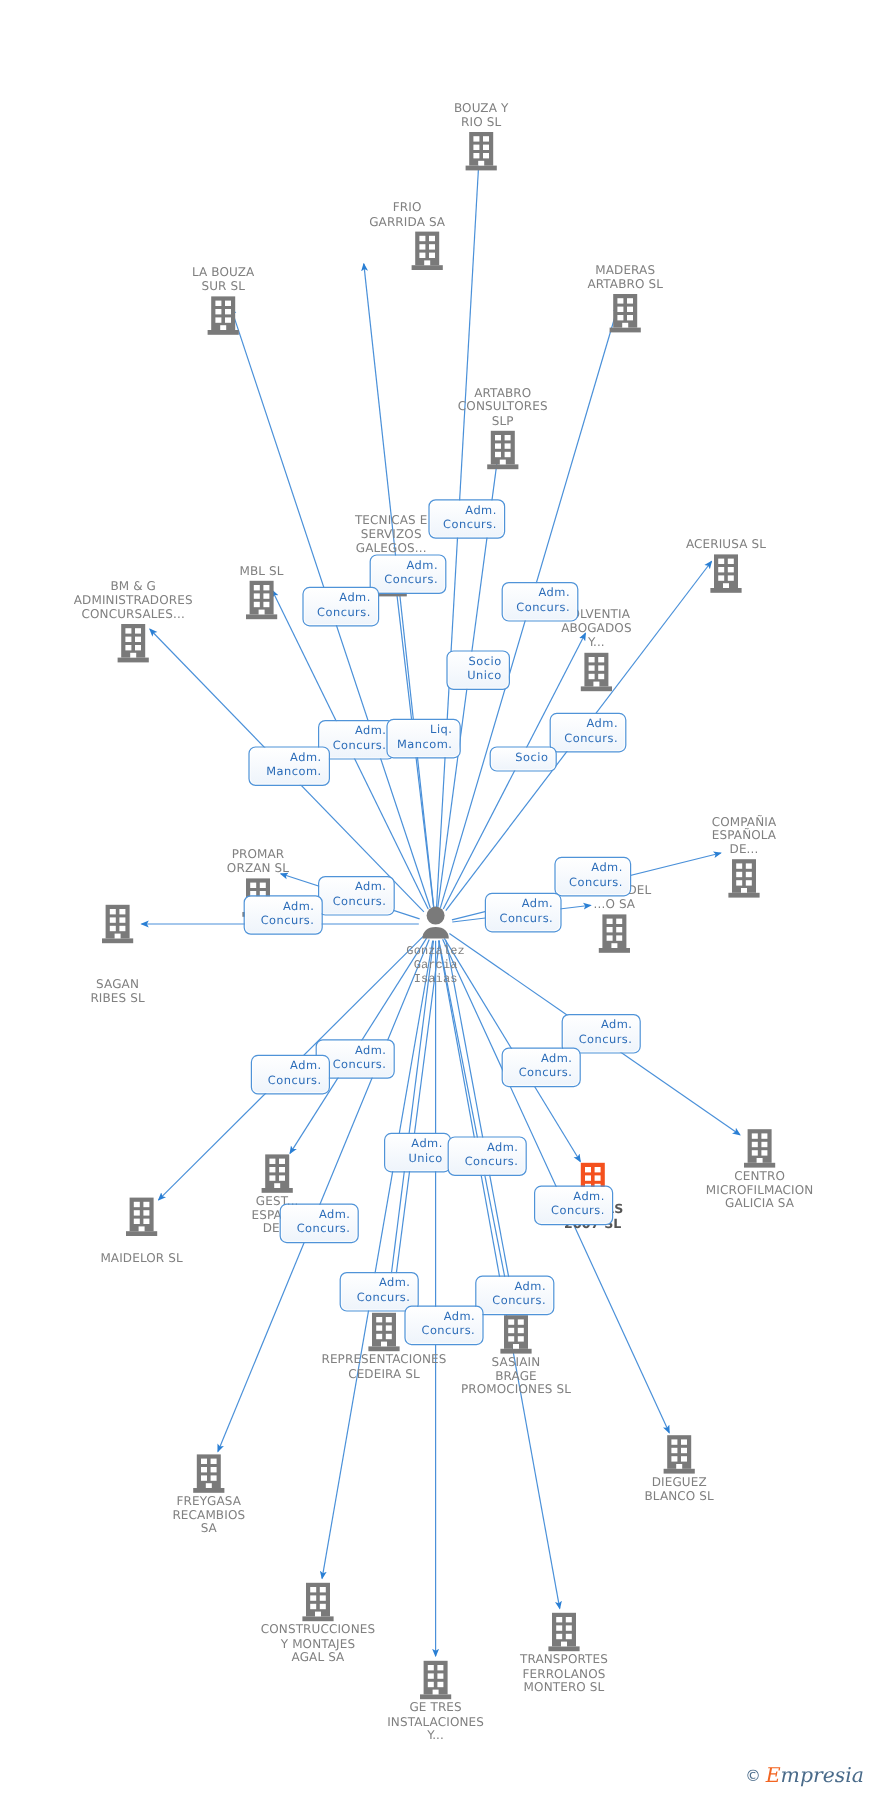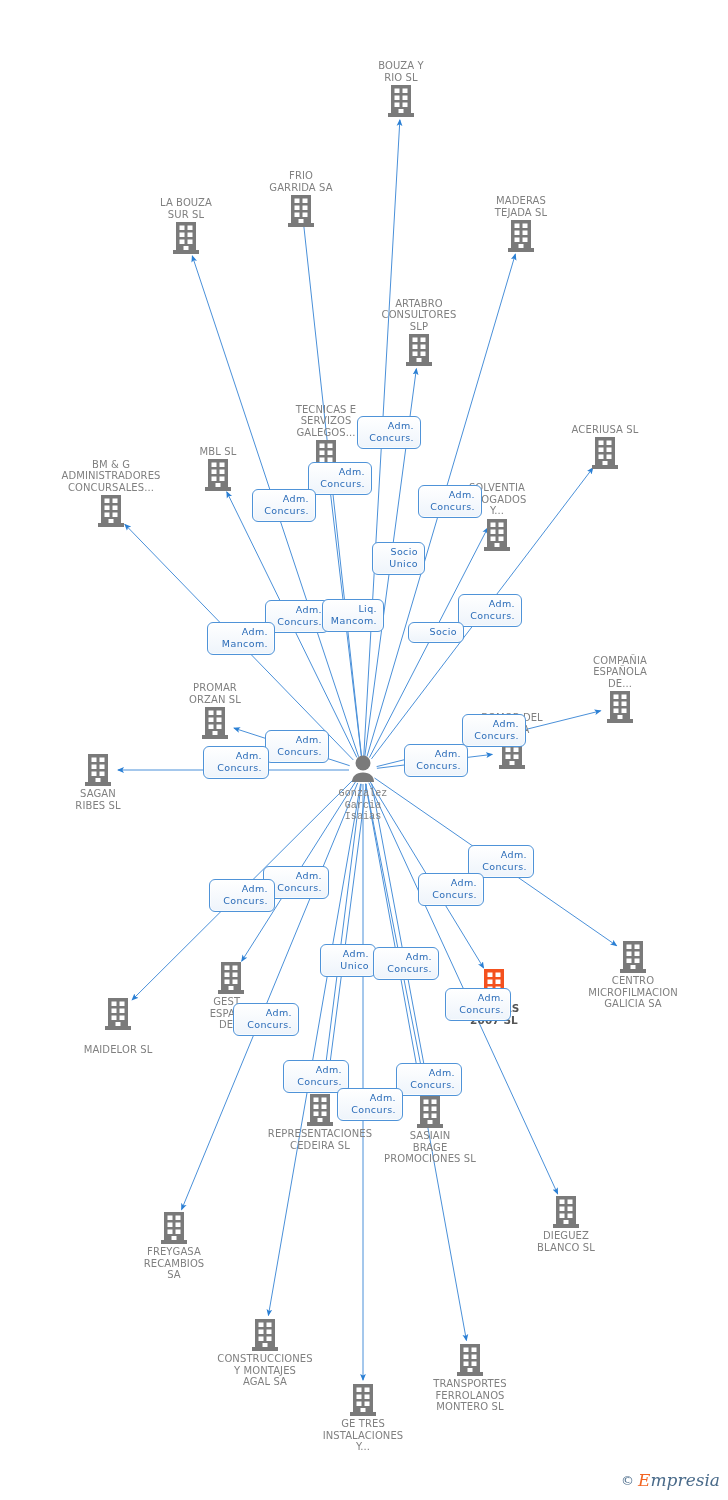--- a/index.html
+++ b/index.html
@@ -15,21 +15,21 @@
 
   
   .node{
     position:absolute; z-index:3;
     display:flex; flex-direction:column; align-items:center;
     width:140px; margin-left:-70px;      
     pointer-events:auto;
   }
   .node .caption{
     font-size:10px; line-height:11.5px; color:#808080;
-    text-align:center; letter-spacing:.1px; white-space:pre-line;
+    text-align:center; letter-spacing:.1px; white-space:pre-line;margin-top:25px;
   }
   .node.below .caption{order:2; margin-top:1px;}
   .node.above .caption{order:0; margin-bottom:1px;}
   .node .glyph{order:1; line-height:0;}
 
   .node.focus .caption{color:#555555; font-weight:bold; font-size:10.5px;}
 
   
   .badge{
     position:absolute; z-index:5;
@@ -113,21 +113,21 @@
               <rect x="8.5" y="11.5" width="5" height="4.5"></rect>
               <rect x="16.5" y="11.5" width="5" height="4.5"></rect>
               <rect x="8.5" y="18.5" width="5" height="4.5"></rect>
               <rect x="16.5" y="18.5" width="5" height="4.5"></rect>
               <rect x="12.5" y="25" width="5" height="4"></rect>
             </g>
           </svg></div>
         <div class="caption">BOUZA Y
 RIO SL</div>
       </div>
-      <div class="node above" style="left: 301px; top: 170px;">
+      <div class="node above" style="left: 301px; top: 143px; align-items: flex-end;">
         <div class="glyph"><svg width="30" height="34" viewBox="0 0 30 34" xmlns="http://www.w3.org/2000/svg">
             <rect x="5" y="1" width="20" height="28" fill="#7a7a7a"></rect>
             <rect x="2" y="29" width="26" height="4" fill="#7a7a7a"></rect>
             <g fill="#ffffff">
               <rect x="8.5" y="4.5" width="5" height="4.5"></rect>
               <rect x="16.5" y="4.5" width="5" height="4.5"></rect>
               <rect x="8.5" y="11.5" width="5" height="4.5"></rect>
               <rect x="16.5" y="11.5" width="5" height="4.5"></rect>
               <rect x="8.5" y="18.5" width="5" height="4.5"></rect>
               <rect x="16.5" y="18.5" width="5" height="4.5"></rect>
@@ -162,21 +162,21 @@
               <rect x="8.5" y="4.5" width="5" height="4.5"></rect>
               <rect x="16.5" y="4.5" width="5" height="4.5"></rect>
               <rect x="8.5" y="11.5" width="5" height="4.5"></rect>
               <rect x="16.5" y="11.5" width="5" height="4.5"></rect>
               <rect x="8.5" y="18.5" width="5" height="4.5"></rect>
               <rect x="16.5" y="18.5" width="5" height="4.5"></rect>
               <rect x="12.5" y="25" width="5" height="4"></rect>
             </g>
           </svg></div>
         <div class="caption">MADERAS
-TEJADA SL</div>
+ARTABRO SL</div>
       </div>
       <div class="node above" style="left: 419px; top: 297.5px;">
         <div class="glyph"><svg width="30" height="34" viewBox="0 0 30 34" xmlns="http://www.w3.org/2000/svg">
             <rect x="5" y="1" width="20" height="28" fill="#7a7a7a"></rect>
             <rect x="2" y="29" width="26" height="4" fill="#7a7a7a"></rect>
             <g fill="#ffffff">
               <rect x="8.5" y="4.5" width="5" height="4.5"></rect>
               <rect x="16.5" y="4.5" width="5" height="4.5"></rect>
               <rect x="8.5" y="11.5" width="5" height="4.5"></rect>
               <rect x="16.5" y="11.5" width="5" height="4.5"></rect>
@@ -320,21 +320,21 @@
               <rect x="8.5" y="11.5" width="5" height="4.5"></rect>
               <rect x="16.5" y="11.5" width="5" height="4.5"></rect>
               <rect x="8.5" y="18.5" width="5" height="4.5"></rect>
               <rect x="16.5" y="18.5" width="5" height="4.5"></rect>
               <rect x="12.5" y="25" width="5" height="4"></rect>
             </g>
           </svg></div>
         <div class="caption">BOMOB DEL
 ...O SA</div>
       </div>
-      <div class="node below" style="left: 98px; top: 753px;">
+      <div class="node below" style="left: 98px; top: 753px; gap: 27px;">
         <div class="glyph"><svg width="30" height="34" viewBox="0 0 30 34" xmlns="http://www.w3.org/2000/svg">
             <rect x="5" y="1" width="20" height="28" fill="#7a7a7a"></rect>
             <rect x="2" y="29" width="26" height="4" fill="#7a7a7a"></rect>
             <g fill="#ffffff">
               <rect x="8.5" y="4.5" width="5" height="4.5"></rect>
               <rect x="16.5" y="4.5" width="5" height="4.5"></rect>
               <rect x="8.5" y="11.5" width="5" height="4.5"></rect>
               <rect x="16.5" y="11.5" width="5" height="4.5"></rect>
               <rect x="8.5" y="18.5" width="5" height="4.5"></rect>
               <rect x="16.5" y="18.5" width="5" height="4.5"></rect>

